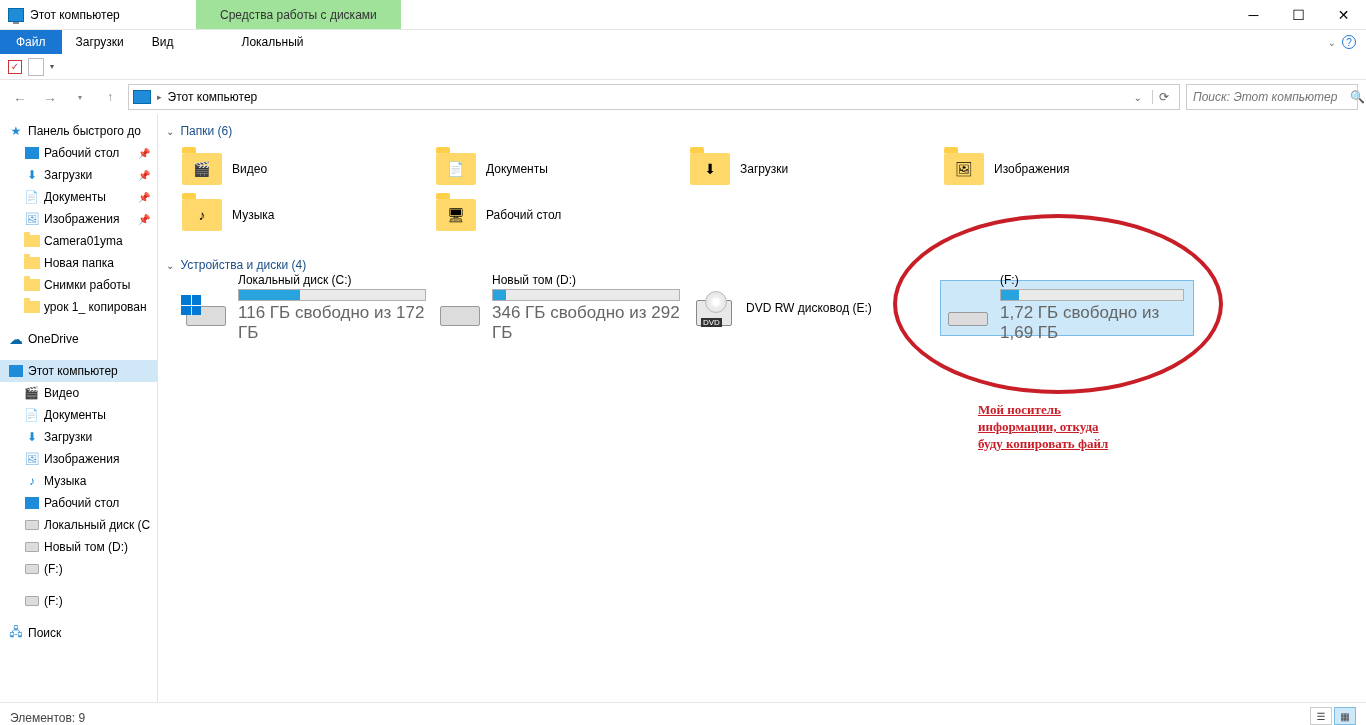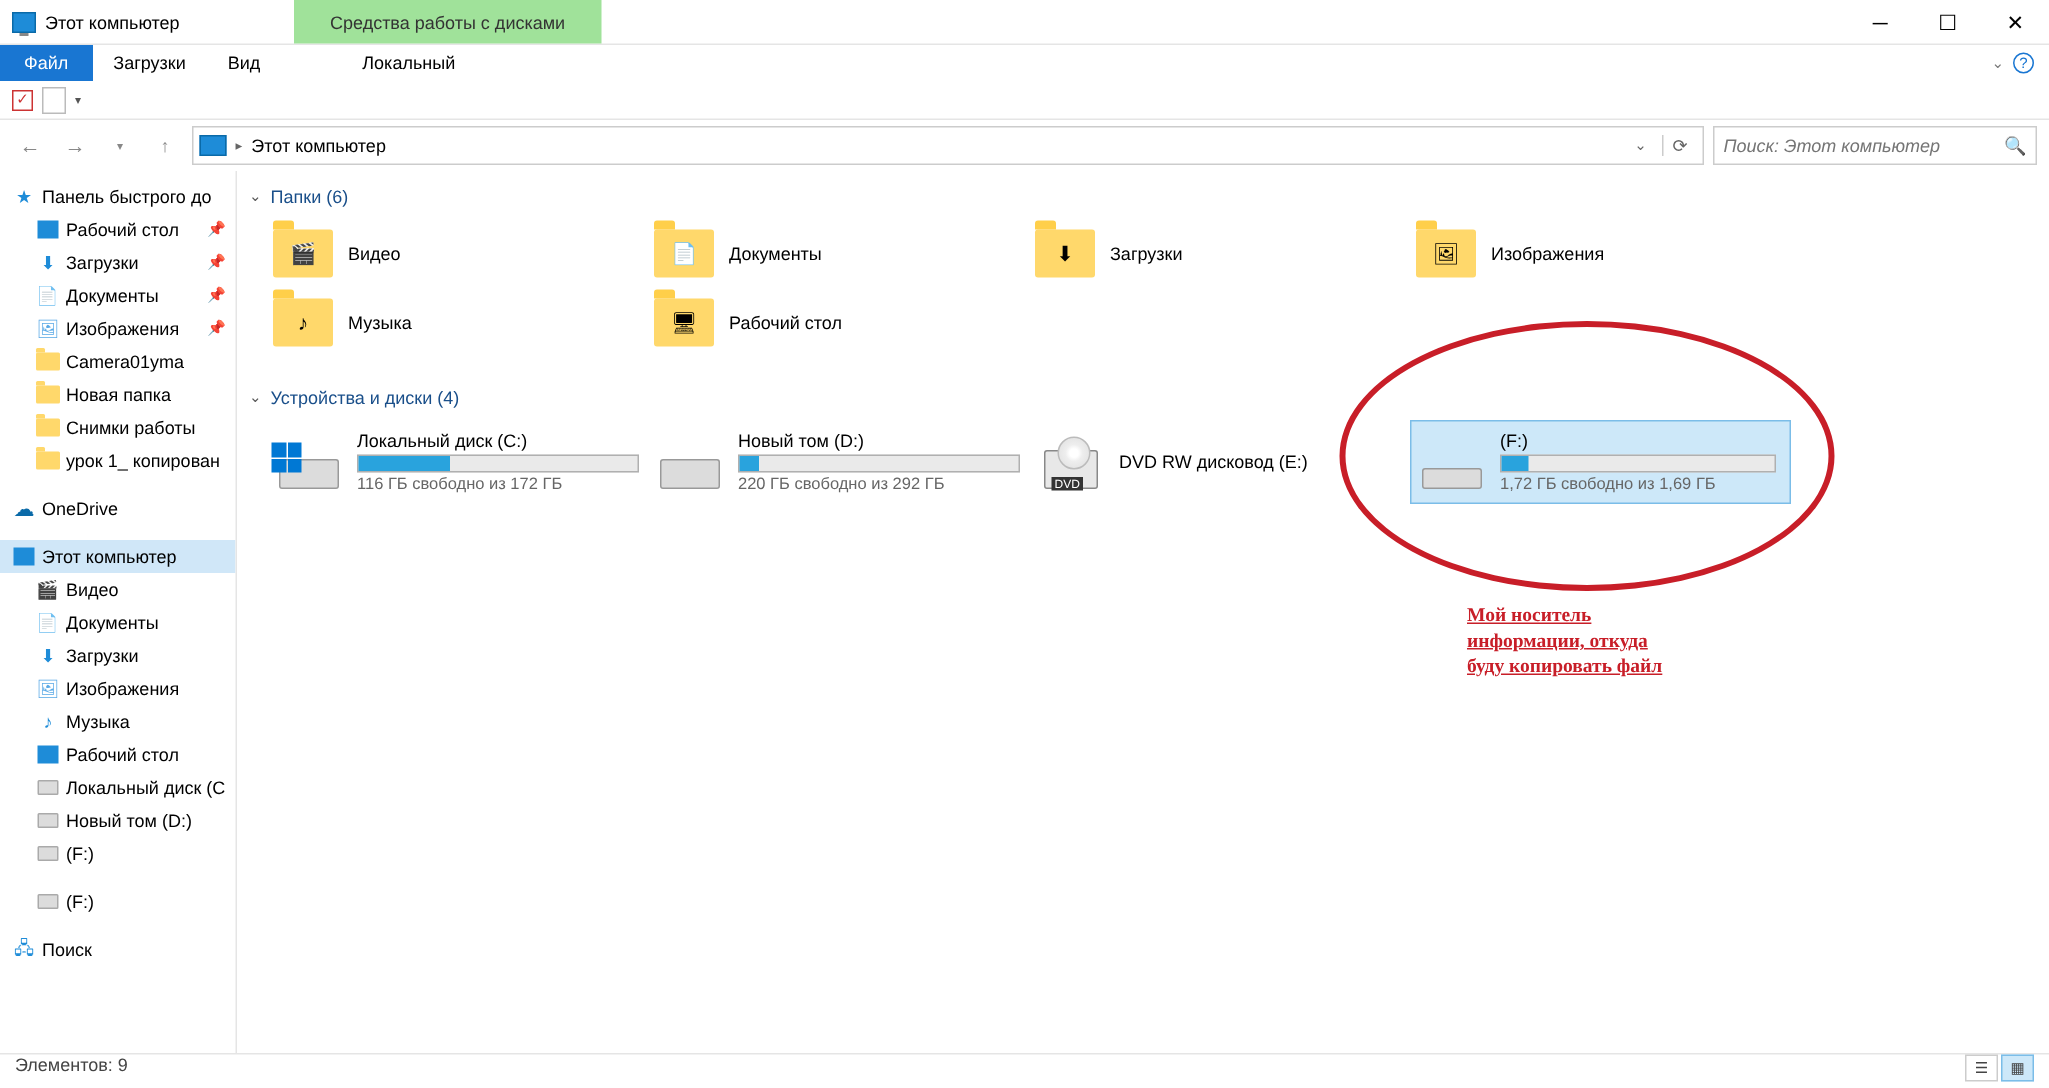--- a/index.html
+++ b/index.html
@@ -30,21 +30,21 @@
 .qat .down { font-size:8px; color:#555;}
 
 
 .navbar { height: 34px; display: flex; align-items: center; gap: 6px; padding: 4px 8px; }
 .nav-arrow { width: 24px; height:24px; display:flex; align-items:center; justify-content:center; color:#888; font-size:14px; }
 .nav-arrow.up { font-size:12px; }
 .address { flex: 1; height: 26px; border: 1px solid #ccc; display: flex; align-items: center; padding: 0 4px; gap:6px; }
 .address .pc-mini { width:18px; height:14px; background:#1e8cd8; border:1px solid #0a6aa8; }
 .address .ref { margin-left:auto; color:#666; padding:0 4px; font-size:10px;}
 .address .close-crumb { border-left:1px solid #ccc; padding:0 6px; color:#666;}
-.search { width: 216px; height: 26px; border: 1px solid #ccc; display: flex; align-items: center; padding: 0 6px; }
+.search { width: 172px; height: 26px; border: 1px solid #ccc; display: flex; align-items: center; padding: 0 6px; }
 .search input { border:none; outline:none; flex:1; color:#888; font-style:italic; background:transparent;}
 .search .mag { color:#666; }
 
 
 .body { display: flex; height: calc(100% - 30px - 24px - 26px - 34px - 23px); }
 .sidebar { width: 158px; border-right: 1px solid #e5e5e5; padding-top: 6px; overflow:hidden;}
 .tree-item { display: flex; align-items: center; gap: 4px; height: 22px; padding-left: 8px; white-space: nowrap; }
 .tree-item.indent { padding-left: 24px; }
 .tree-item.sel { background: #d0e7f8; }
 .tree-sep { height: 10px; }
@@ -74,28 +74,28 @@
 .hdd .winlogo { position:absolute; left:-6px; top:-12px; width:20px; height:20px; display:grid; grid-template:1fr 1fr/1fr 1fr; gap:1px;}
 .hdd .winlogo span { background:#0078d4;}
 .dvd { width:36px; height:26px; background:#e8e8e8; border:1px solid #888; border-radius:2px; position:relative;}
 .dvd::after { content:"DVD"; position:absolute; bottom:-2px; left:4px; font-size:8px; background:#333; color:#fff; padding:0 2px;}
 .dvd .disc { position:absolute; top:-10px; left:8px; width:22px; height:22px; border-radius:50%; background:radial-gradient(circle,#fff 20%, #eee 40%, #ddd 100%); border:1px solid #bbb;}
 .usb { width:40px; height:14px; background:#dcdcdc; border:1px solid #999; border-radius:2px;}
 .drive-info { flex:1; display:flex; flex-direction:column; gap:2px;}
 .drive-info .name { font-size:12px; }
 .drive-bar { height:12px; border:1px solid #b0b0b0; background:#eaeaea; position:relative;}
 .drive-bar .fill { position:absolute; top:0; left:0; bottom:0; background:#29a3dd;}
-.drive-info .free { font-size:11px; color:#666;}
+.drive-info .free { font-size:17px; color:#666;}
 
 
 .anno-ellipse { position:absolute; border:4px solid #c81e28; border-radius:50%; pointer-events:none;}
 .anno-text { position:absolute; color:#c81e28; font-family:Georgia,serif; font-weight:bold; font-size:13px; line-height:1.3;}
 
 
-.status { position:absolute; bottom:0; left:0; right:0; height:23px; border-top:1px solid #e5e5e5; display:flex; align-items:flex-start; padding:0 10px; font-size:12px; color:#444;}
+.status { position:absolute; bottom:0; left:0; right:0; height:23px; border-top:1px solid #e5e5e5; display:flex; align-items:flex-end; padding:0 10px; font-size:12px; color:#444;}
 .status .views { margin-left:auto; display:flex; gap:2px;}
 .status .views div { width:22px; height:18px; border:1px solid #ccc; display:flex; align-items:center; justify-content:center; font-size:10px;}
 .status .views div.act { background:#cde8f9; border-color:#7bbde8;}
 </style>
 </head>
 <body>
 
 <div class="titlebar">
   <div class="left">
     <div class="icon-pc"></div>
@@ -358,21 +358,21 @@
         </div>
         <div class="drive-tile">
           <div class="drive-icon">
             <div class="hdd"></div>
           </div>
           <div class="drive-info">
             <div class="name">Новый том (D:)</div>
             <div class="drive-bar">
               <div class="fill" style="width:7%"></div>
             </div>
-            <div class="free">220 ГБ свободно из 292 ГБ</div>
+            <div class="free">346 ГБ свободно из 292 ГБ</div>
           </div>
         </div>
         <div class="drive-tile">
           <div class="drive-icon">
             <div class="dvd">
               <div class="disc"></div>
             </div>
           </div>
           <div class="drive-info">
             <div class="name">DVD RW дисковод (E:)</div>

